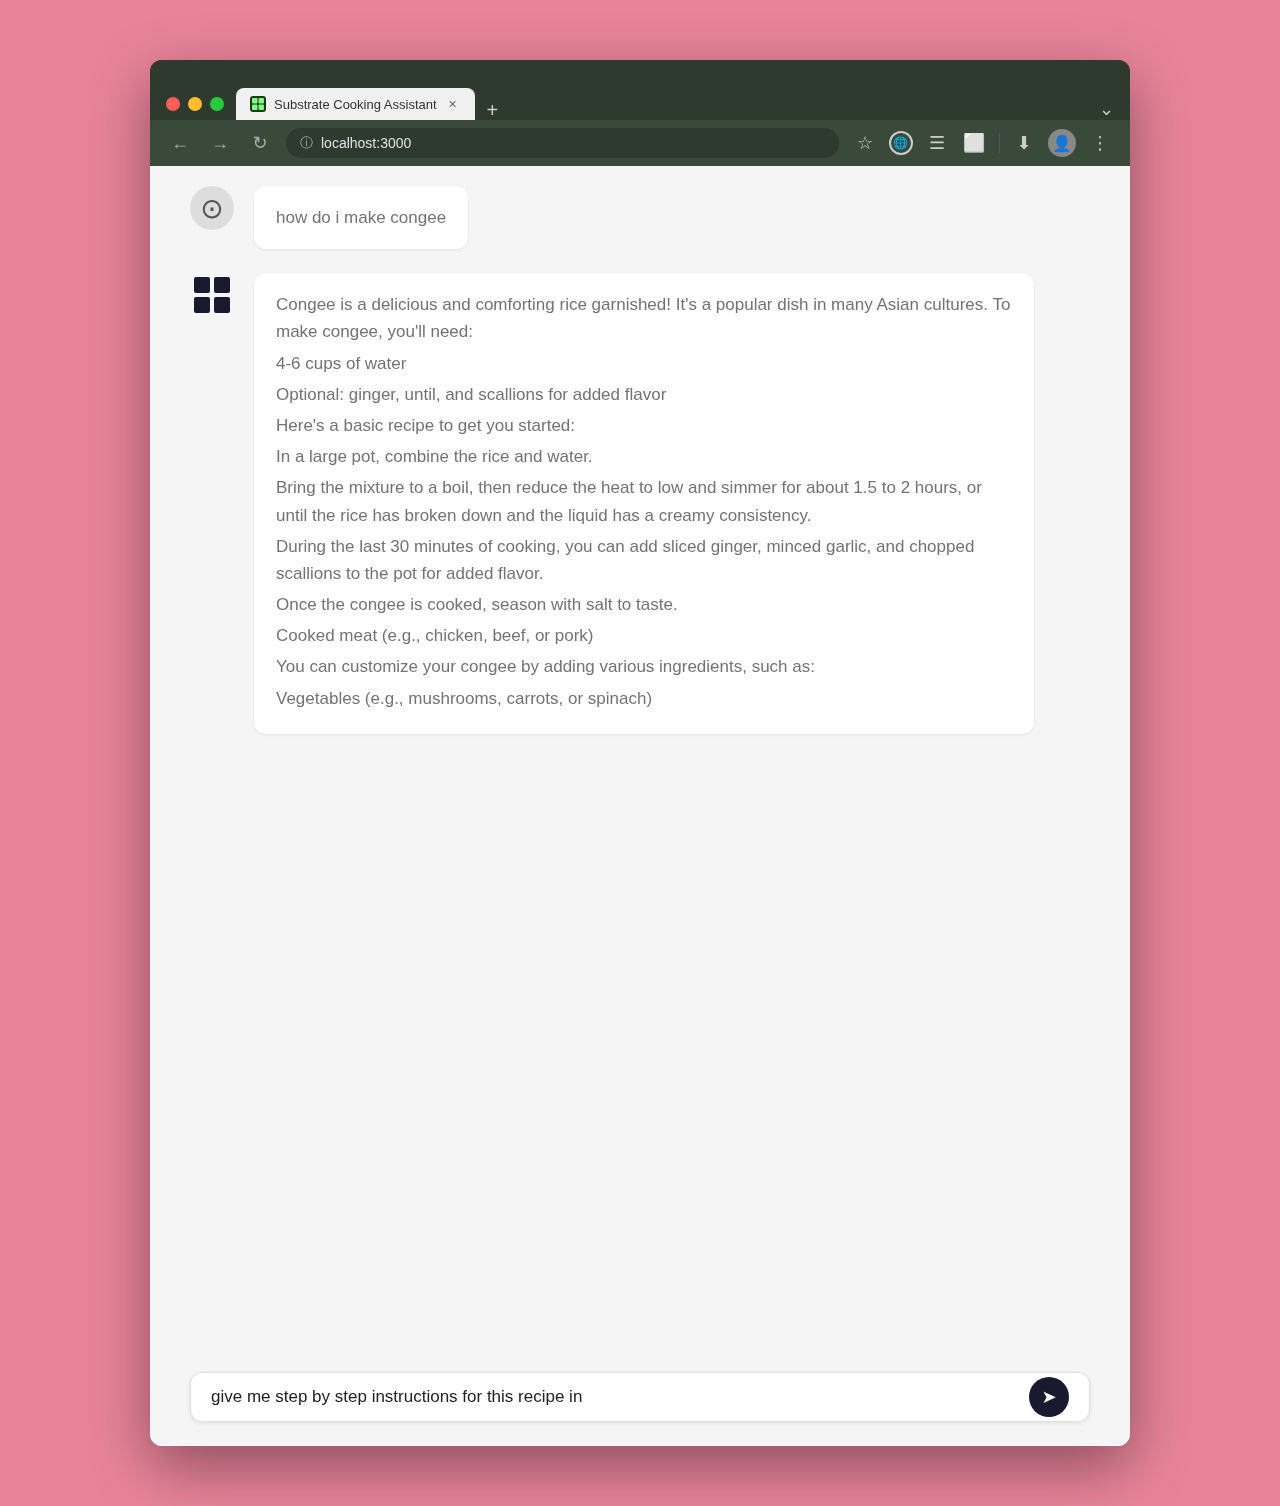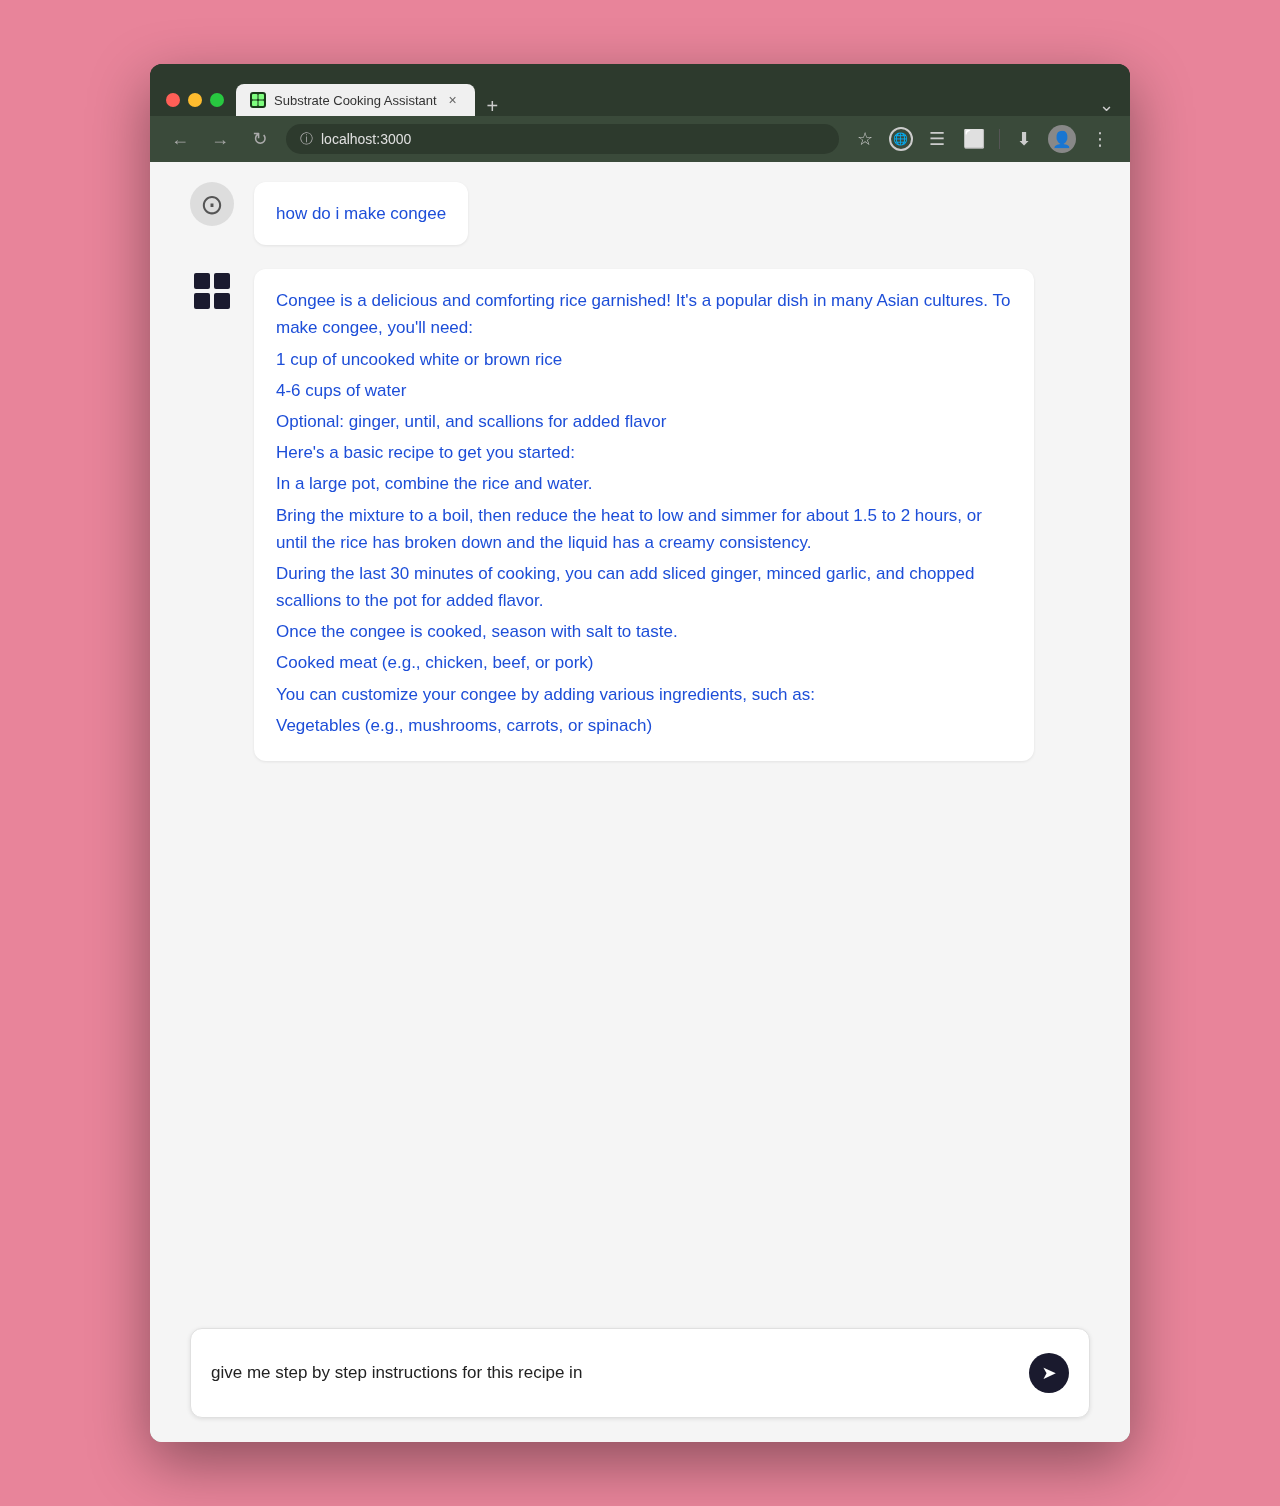--- a/index.html
+++ b/index.html
@@ -17,21 +17,21 @@
       width: 980px;
       border-radius: 12px;
       overflow: hidden;
       box-shadow: 0 20px 60px rgba(0,0,0,0.4);
       background: #1e2a1e;
     }
 
     
     .browser-titlebar {
       background: #2d3a2d;
-      padding: 20px 16px 0;
+      padding: 28px 16px 0;
       display: flex;
       flex-direction: column;
       gap: 10px;
     }
 
     .traffic-lights {
       display: flex;
       align-items: center;
       gap: 8px;
     }
@@ -224,21 +224,21 @@
       width: 44px;
       height: 44px;
     }
 
     .message-bubble {
       background: white;
       border-radius: 12px;
       padding: 18px 22px;
       font-size: 17px;
       line-height: 1.6;
-      color: #1d4ed8;
+      color: #737373;
       max-width: 780px;
       box-shadow: 0 1px 3px rgba(0,0,0,0.08);
     }
 
     .user-bubble {
       font-size: 17px;
       font-weight: 400;
     }
 
     .bot-bubble p {
@@ -247,21 +247,21 @@
 
     
     .input-area {
       padding: 16px 40px 24px;
       background: #f5f5f5;
     }
 
     .input-container {
       background: white;
       border-radius: 12px;
-      padding: 24px 20px;
+      padding: 4px 20px;
       display: flex;
       align-items: center;
       gap: 12px;
       box-shadow: 0 1px 4px rgba(0,0,0,0.1);
       border: 1px solid #e0e0e0;
     }
 
     .input-field {
       flex: 1;
       border: none;
@@ -371,21 +371,20 @@
           <svg class="substrate-logo" viewBox="0 0 44 44" fill="none" xmlns="http://www.w3.org/2000/svg">
             <rect x="4" y="4" width="16" height="16" rx="2" fill="#1a1a2e"></rect>
             <rect x="24" y="4" width="16" height="16" rx="2" fill="#1a1a2e"></rect>
             <rect x="4" y="24" width="16" height="16" rx="2" fill="#1a1a2e"></rect>
             <rect x="24" y="24" width="16" height="16" rx="2" fill="#1a1a2e"></rect>
           </svg>
         </div>
         <div class="message-bubble bot-bubble">
           <div id="bot-response-container">
               <p>Congee is a delicious and comforting rice garnished! It's a popular dish in many Asian cultures. To make congee, you'll need:</p>
-              <p>1 cup of uncooked white or brown rice</p>
               <p>4-6 cups of water</p>
               <p>Optional: ginger, until, and scallions for added flavor</p>
               <p>Here's a basic recipe to get you started:</p>
               <p>In a large pot, combine the rice and water.</p>
               <p>Bring the mixture to a boil, then reduce the heat to low and simmer for about 1.5 to 2 hours, or until the rice has broken down and the liquid has a creamy consistency.</p>
               <p>During the last 30 minutes of cooking, you can add sliced ginger, minced garlic, and chopped scallions to the pot for added flavor.</p>
               <p>Once the congee is cooked, season with salt to taste.</p>
               <p>Cooked meat (e.g., chicken, beef, or pork)</p>
               <p>You can customize your congee by adding various ingredients, such as:</p>
               <p>Vegetables (e.g., mushrooms, carrots, or spinach)</p>

